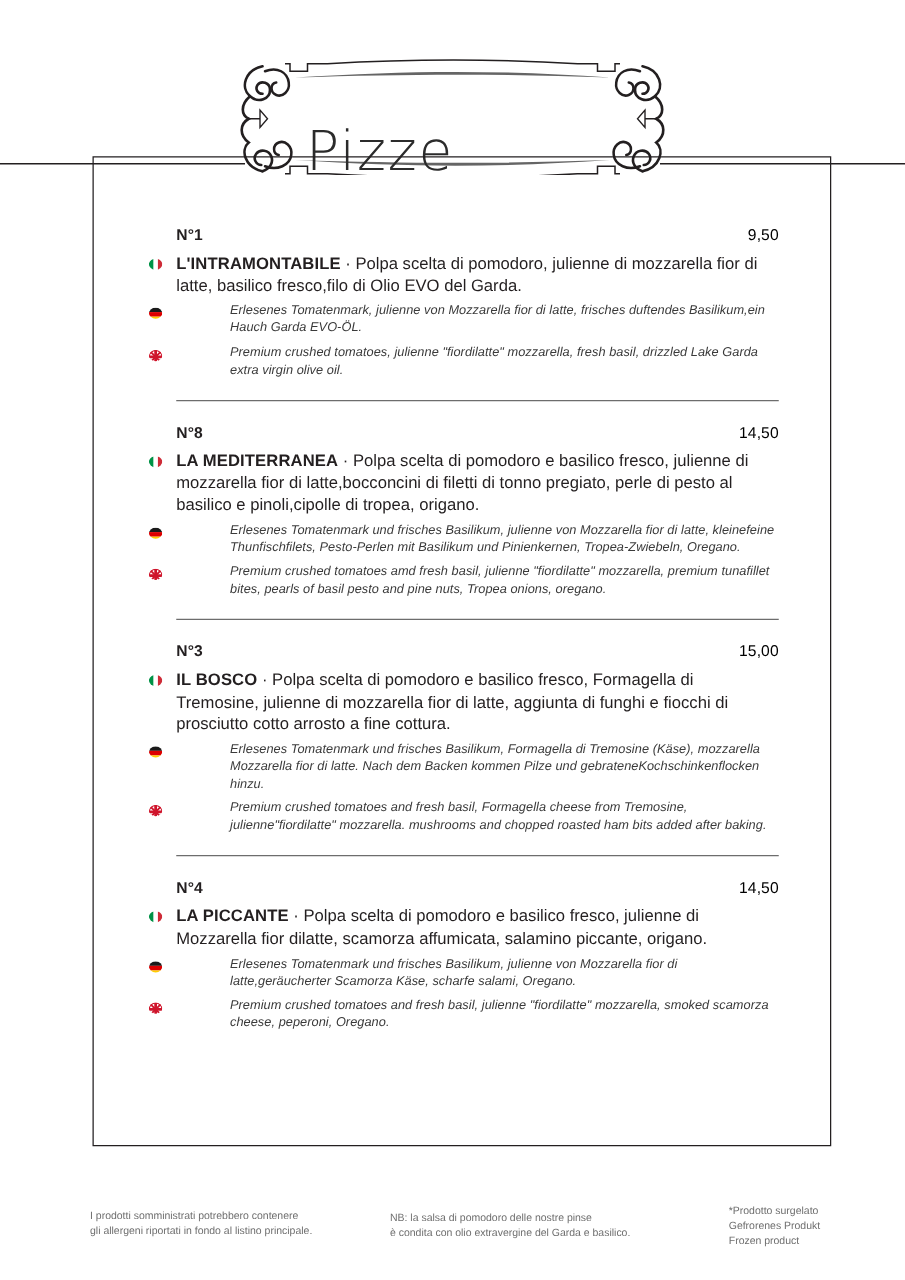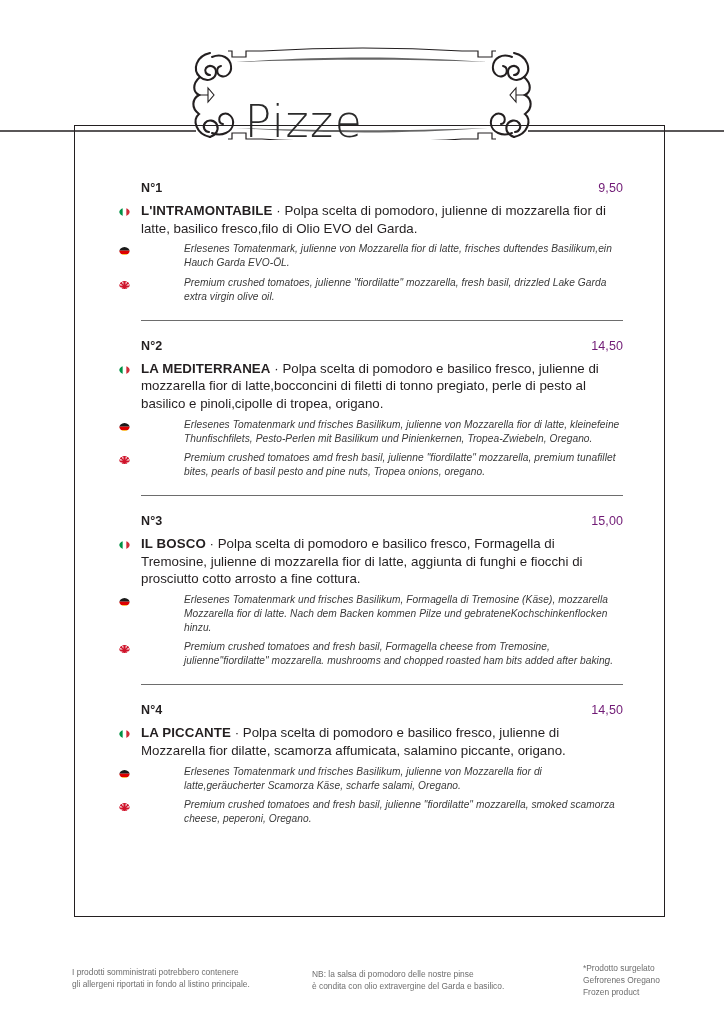--- a/index.html
+++ b/index.html
@@ -70,21 +70,21 @@
   }
   .item-number {
     font-size: 12.5px;
     font-weight: bold;
     color: #231f20;
     letter-spacing: 0.1px;
   }
   .item-price {
     font-size: 12.5px;
     font-weight: normal;
-    color: #701a75;
+    color: #000000;
     letter-spacing: 0.1px;
   }
 
   .desc-row {
     position: relative;
     padding-left: 22px;
     margin-top: 5px;
   }
   .desc-row.it { margin-top: 7px; }
 
@@ -238,21 +238,21 @@
                 </g>
                 <circle cx="6" cy="6" r="5.5" fill="none" stroke="#cf142b" stroke-width="0.9"></circle>
               </svg></span>
             <div class="desc-sub">Premium crushed tomatoes, julienne "fiordilatte" mozzarella, fresh basil, drizzled Lake Garda extra virgin olive oil.</div>
           </div>
         </div>
         <div class="divider"></div>
         <div class="item-gap"></div>
         <div class="menu-item">
           <div class="item-head">
-            <span class="item-number">N°2</span>
+            <span class="item-number">N°8</span>
             <span class="item-price">14,50</span>
           </div>
           <div class="desc-row it">
             <span class="flag it-flag"><svg width="11" height="11" viewBox="0 0 12 12">
                 <circle cx="6" cy="6" r="6" fill="#ffffff"></circle>
                 <path d="M0,6 A6,6 0 0,1 4,0.3 L4,11.7 A6,6 0 0,1 0,6 Z" fill="#009246"></path>
                 <path d="M12,6 A6,6 0 0,0 8,0.3 L8,11.7 A6,6 0 0,0 12,6 Z" fill="#ce2b37"></path>
               </svg></span>
             <div class="desc-it"><span class="name">LA MEDITERRANEA</span><span class="sep"> · </span><span class="body">Polpa scelta di pomodoro e basilico fresco, julienne di mozzarella fior di latte,bocconcini di filetti di tonno pregiato, perle di pesto al basilico e pinoli,cipolle di tropea, origano.</span></div>
           </div>
@@ -377,18 +377,18 @@
     <div class="footer-col footer-mid">
       <div>NB: la salsa di pomodoro delle nostre pinse</div>
       <div>è condita con olio extravergine del Garda e basilico.</div>
     </div>
     <div class="footer-col footer-left">
       <div>I prodotti somministrati potrebbero contenere</div>
       <div>gli allergeni riportati in fondo al listino principale.</div>
     </div>
     <div class="footer-col footer-right">
       <div>*Prodotto surgelato</div>
-      <div>Gefrorenes Oregano</div>
+      <div>Gefrorenes Produkt</div>
       <div>Frozen product</div>
     </div>
   </div>
 
 </div>
 
 </body></html>

